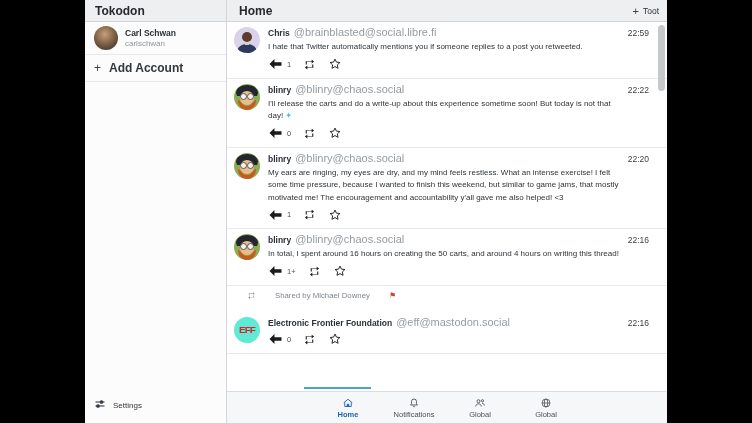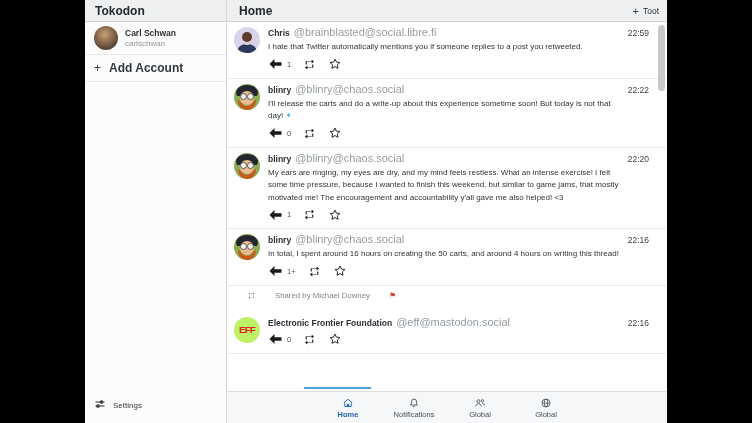--- a/index.html
+++ b/index.html
@@ -47,21 +47,21 @@
   .p-text + .p-text { margin-top:6px; }
   .p-link { color:#2d7bb9; text-decoration:underline; cursor:pointer; word-break:break-all; }
   .sparkle { color:#49b8e8; font-size:8px; }
   .actions { display:flex; align-items:center; margin-top:3px; height:15px; }
   .act-btn { display:flex; align-items:center; gap:4px; background:none; border:none; cursor:pointer; padding:0; }
   .act-btn + .act-btn { margin-left:12px; }
   .act-count { font-size:7.5px; color:#4a4f54; }
   .shared-row { display:flex; align-items:center; gap:19px; padding-left:13px; margin-bottom:16px; line-height:10px; }
   .shared-label { font-size:7.8px; color:#80878d; }
   .flag { color:#dd3b2f; font-size:8px; line-height:8px; }
-  .eff-logo { width:26px; height:26px; border-radius:50%; background:#bef264; display:flex; align-items:center; justify-content:center; flex:0 0 auto; }
+  .eff-logo { width:26px; height:26px; border-radius:50%; background:#5eead4; display:flex; align-items:center; justify-content:center; flex:0 0 auto; }
   .eff-text { color:#e02020; font-weight:bold; font-size:10px; letter-spacing:-1px; font-stretch:condensed; transform:scaleY(0.9); }
 
   .scroll-thumb { position:absolute; right:2px; top:3px; width:7px; height:66px; border-radius:3.5px; background:#c6c9cb; cursor:pointer; }
   .blue-bar { position:absolute; left:77px; bottom:2px; width:67px; height:2px; background:#4aa2dd; }
 
   
   .bottom-nav { height:32px; background:#f6f7f8; border-top:1px solid #dbdddf; display:flex; align-items:center; justify-content:center; }
   .nav-item { width:66px; display:flex; flex-direction:column; align-items:center; gap:1px; cursor:pointer; }
   .nav-label { font-size:7.5px; color:#4a4f54; }
   .nav-item.active .nav-label { color:#1d64a8; font-weight:bold; }

